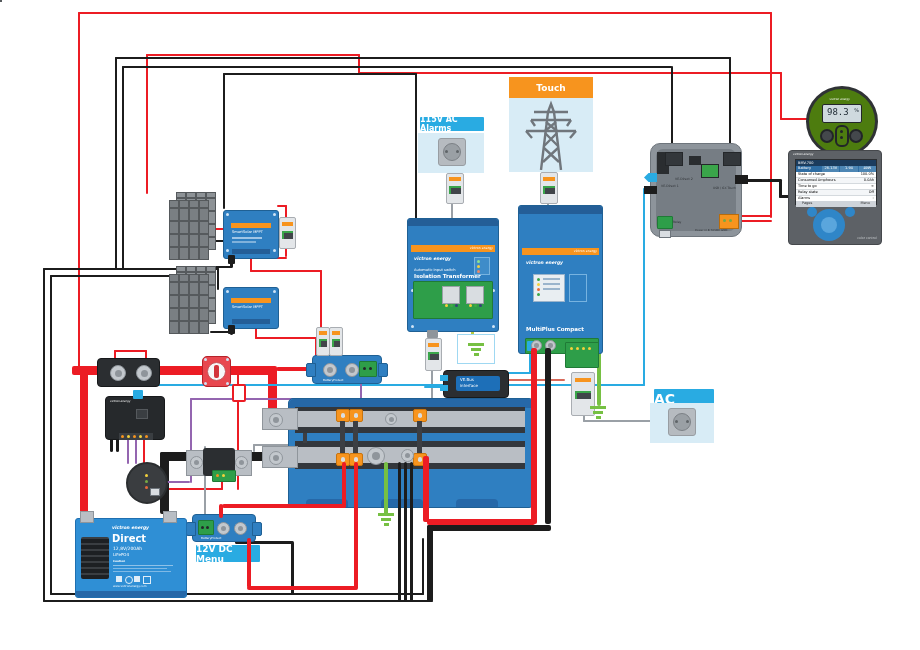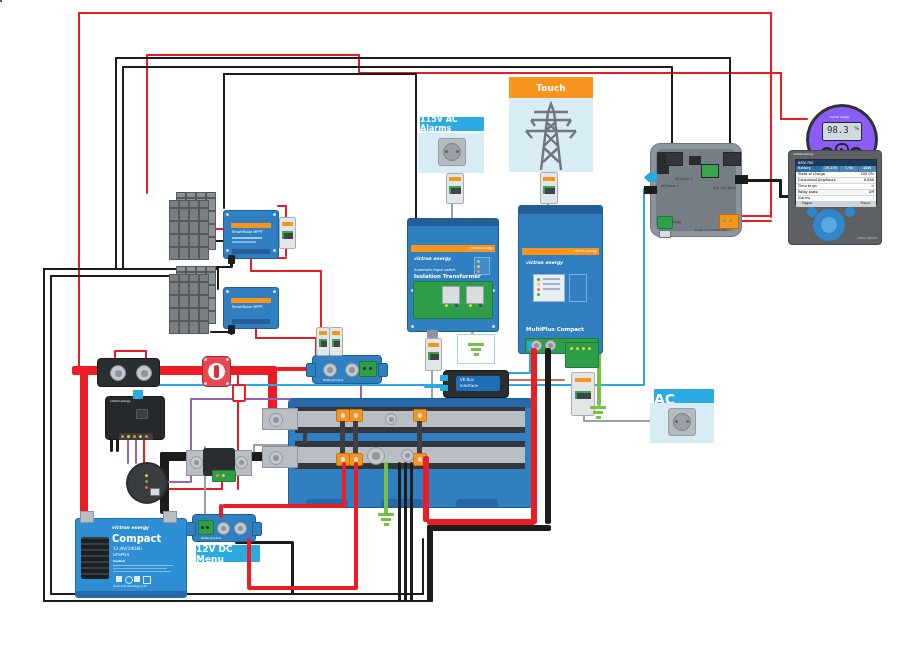--- a/index.html
+++ b/index.html
@@ -285,21 +285,21 @@
     <div class="ab greenblock" style="left:6px;top:72px;width:14px;height:11px"></div>
     <div class="tt" style="left:22px;top:76px;font-size:4px;color:#2f3337;transform:scale(.75);transform-origin:left top">Relay</div>
     <div class="ab" style="left:68px;top:70px;width:18px;height:13px;background:#f7941e;border:1px solid #b86c0c">
       <div class="pin" style="left:3px;top:4px;background:#7a4"></div>
         <div class="pin" style="left:9px;top:4px;background:#7a4"></div>
     </div>
     <div class="tt" style="left:44px;top:84px;font-size:4px;color:#2f3337;transform:scale(.7);transform-origin:left top">Power in 8-70VDC GND</div>
     <div class="ab" style="left:8px;top:86px;width:10px;height:6px;background:#d9dde1;border:1px solid #6e757c"></div>
   </div>
 
-  <div class="ab" style="left:806px;top:104px;width:66px;height:65px;border-radius:50%;background:#8b5cf6;border:3px solid #2f3235">
+  <div class="ab" style="left:806px;top:86px;width:66px;height:65px;border-radius:50%;background:#4d7c0f;border:3px solid #2f3235">
     <div class="tt" style="left:18px;top:8px;font-size:3.5px;font-style:italic;transform:scale(.8)">victron energy</div>
     <div class="ab" style="left:13px;top:15px;width:38px;height:17px;background:#cfd9de;border:1px solid #23262a;border-radius:2px">
       <span style="position:absolute;left:4px;top:2px;font-size:9px;color:#1e2a33;font-family:'DejaVu Sans Mono',monospace">98.3</span>
       <span style="position:absolute;right:2px;top:2px;font-size:5px;color:#1e2a33">%</span>
     </div>
     <div class="ab" style="left:11px;top:40px;width:10px;height:10px;border-radius:50%;border:2px solid #222528;background:#44484c"></div>
     <div class="ab" style="left:40px;top:40px;width:10px;height:10px;border-radius:50%;border:2px solid #222528;background:#44484c"></div>
     <div class="ab" style="left:26px;top:36px;width:10px;height:18px;border-radius:6px;border:2px solid #222528">
       <div class="pin" style="left:3px;top:3px;background:#222528"></div>
         <div class="pin" style="left:3px;top:9px;background:#222528"></div>
@@ -487,21 +487,21 @@
   <div class="ab" style="left:262px;top:446px;width:34px;height:20px;background:#b9bec4;border:1px solid #8f959b">
     <div class="ab bolt" style="left:6px;top:4px;width:12px;height:12px">
         <i></i>
       </div>
   </div>
 
   <div class="ab" style="left:75px;top:518px;width:110px;height:78px;background:#2f8fd5;border:1px solid #1f6fb0;border-radius:3px">
     <div class="ab" style="left:4px;top:-8px;width:12px;height:10px;background:#b9bec4;border:1px solid #8f959b"></div>
     <div class="ab" style="left:87px;top:-8px;width:12px;height:10px;background:#b9bec4;border:1px solid #8f959b"></div>
     <div class="tt" style="left:36px;top:6px;font-size:4.5px;font-style:italic;font-weight:bold">victron energy</div>
-    <div class="tt" style="left:36px;top:14px;font-size:10px;font-weight:bold">Compact</div>
+    <div class="tt" style="left:36px;top:14px;font-size:10px;font-weight:bold">Direct</div>
     <div class="tt" style="left:37px;top:27px;font-size:4.5px">12,8V/200Ah</div>
     <div class="tt" style="left:37px;top:33px;font-size:4px">LiFePO4</div>
     <div class="tt" style="left:37px;top:41px;font-size:3.5px;font-weight:bold;transform:scale(.8);transform-origin:left top">Caution</div>
     <div class="ab" style="left:37px;top:46px;width:60px;height:1px;background:#cfe3f5;opacity:.6"></div>
     <div class="ab" style="left:37px;top:49px;width:54px;height:1px;background:#cfe3f5;opacity:.5"></div>
     <div class="ab" style="left:37px;top:52px;width:58px;height:1px;background:#cfe3f5;opacity:.5"></div>
     <div class="ab" style="left:5px;top:18px;width:28px;height:42px;background:#1d2023;border-radius:2px;
          background-image:repeating-linear-gradient(0deg,transparent 0 4px,#3a3e42 4px 6px)"></div>
     <div class="ab" style="left:40px;top:57px;width:6px;height:6px;background:#fff;opacity:.85"></div>
     <div class="ab" style="left:49px;top:57px;width:6px;height:6px;border:1px solid #fff;border-radius:50%;opacity:.85"></div>

